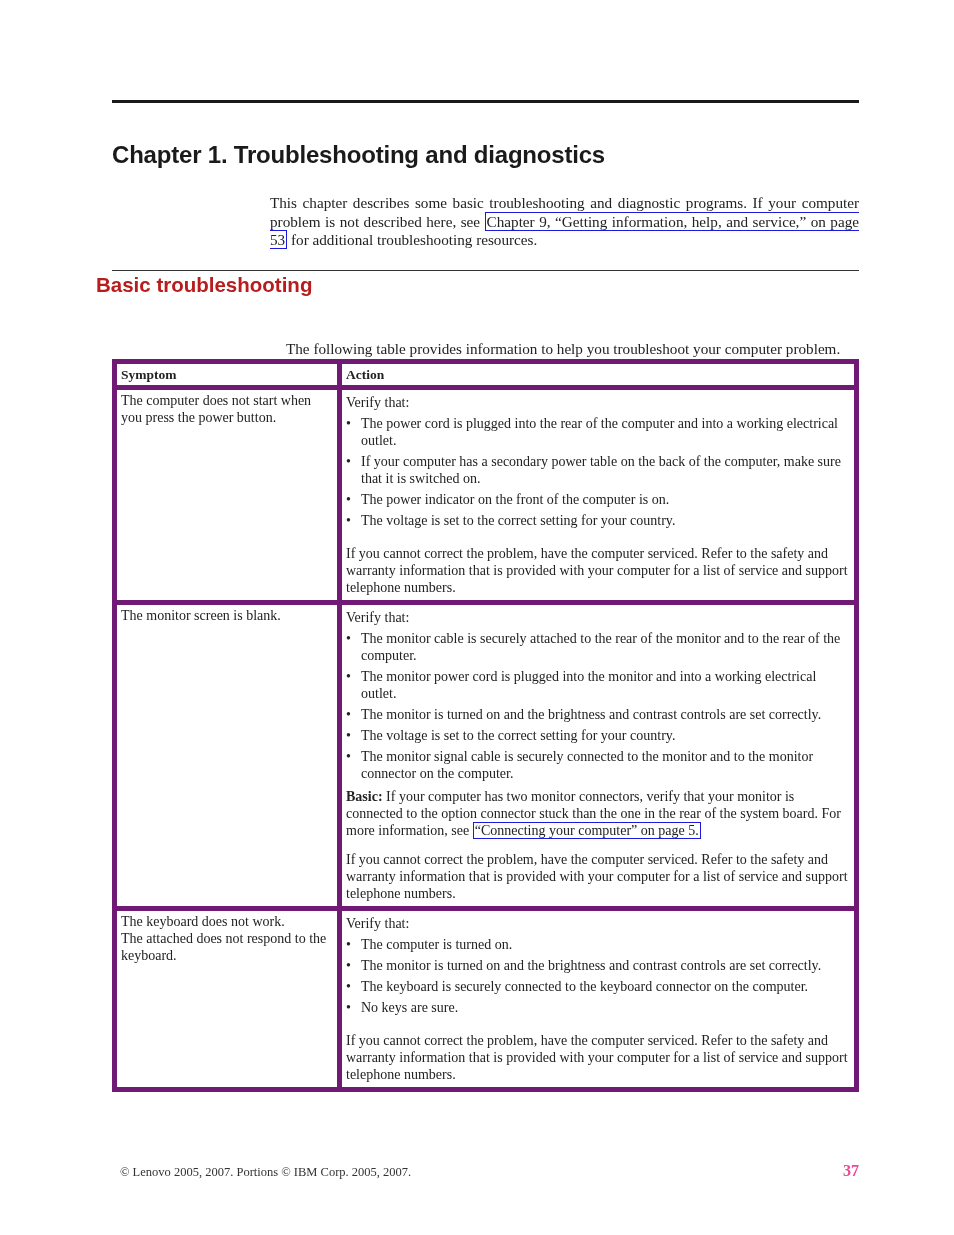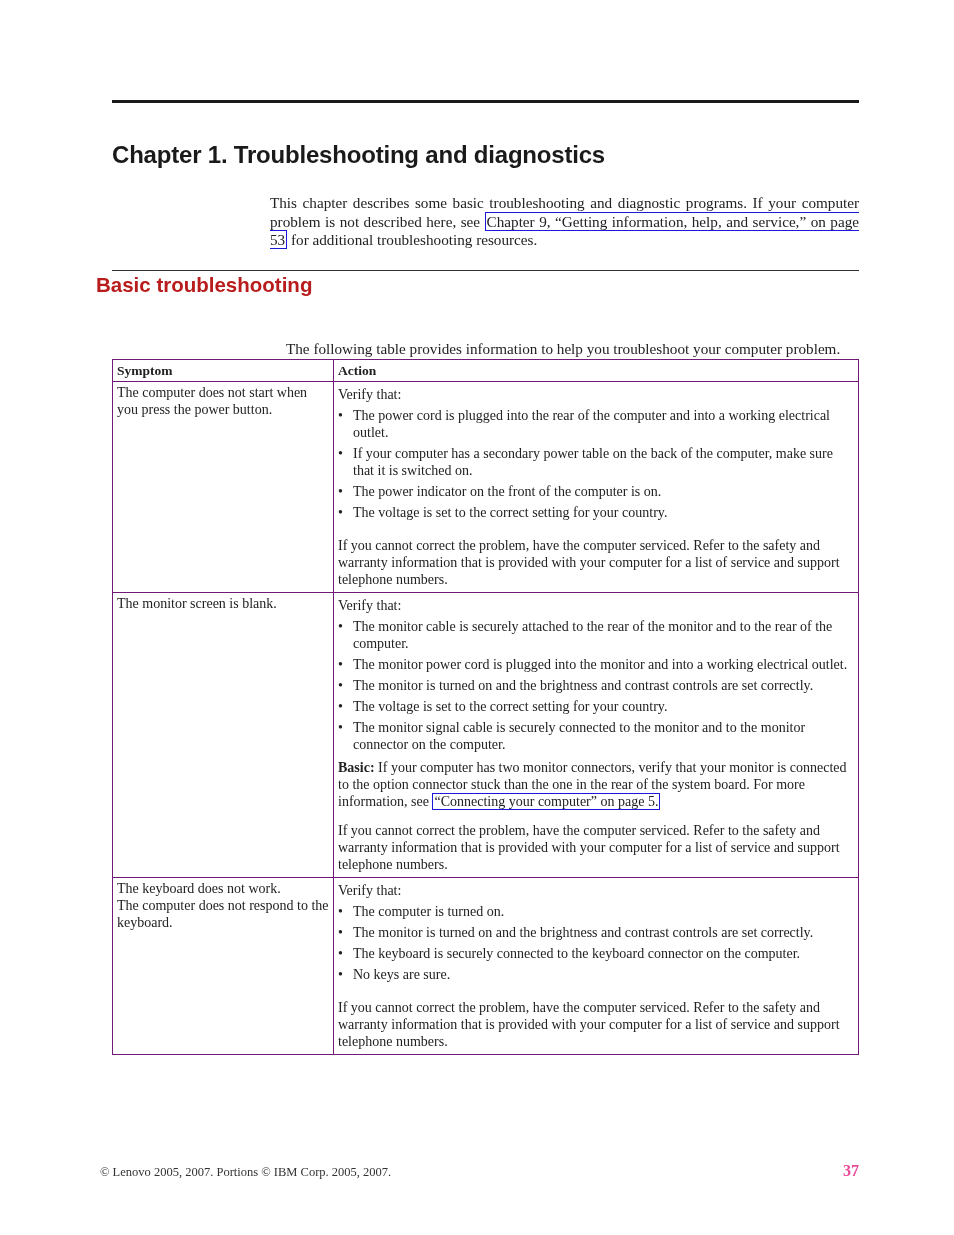--- a/index.html
+++ b/index.html
@@ -6,31 +6,31 @@
   body { width: 954px; height: 1235px; position: relative; font-family: "Liberation Serif", serif; color: #222; }
   .top-rule { position: absolute; left: 112px; top: 100px; width: 747px; height: 3px; background: #1a1a1a; }
   .chapter-title { position: absolute; left: 112px; top: 141px; margin: 0; font-family: "Liberation Sans", sans-serif; font-weight: bold; font-size: 24px; color: #1a1a1a; letter-spacing: -0.2px; white-space: nowrap; }
   .body-text { font-size: 15.2px; line-height: 18.5px; color: #222; }
   .intro { position: absolute; left: 270px; top: 194px; width: 589px; margin: 0; text-align: justify; }
   .xref { border: 1.5px solid #1a1ad8; color: #222; text-decoration: none; padding: 0 1px; }
   .section-rule { position: absolute; left: 112px; top: 270px; width: 747px; height: 1px; background: #333; }
   .section-title { position: absolute; left: 96px; top: 273px; margin: 0; font-family: "Liberation Sans", sans-serif; font-weight: bold; font-size: 20.5px; color: #b91c1c; white-space: nowrap; }
   .table-intro { position: absolute; left: 270px; top: 324px; width: 589px; margin: 16px; }
   table.trouble { position: absolute; left: 112px; top: 359px; width: 747px; border-collapse: collapse; font-size: 14px; line-height: 17px; color: #222; }
-  table.trouble th, table.trouble td { border: 1px solid #701a75; vertical-align: top; text-align: left; padding: 2px 4px 4px 4px; }
+  table.trouble th, table.trouble td { border: 5px solid #701a75; vertical-align: top; text-align: left; padding: 2px 4px 4px 4px; }
   table.trouble th { font-weight: bold; font-size: 13.5px; padding-top: 2px; padding-bottom: 2px; }
   .col-symptom { width: 212px; }
   .verify { margin: 2px 0 4px 0; }
   ul.checks { list-style: none; margin: 0; padding: 0; }
   ul.checks li { position: relative; padding-left: 15px; margin: 0 0 4px 0; }
   ul.checks li .bullet { position: absolute; left: 0; top: 0; }
   .gap { height: 12px; }
   .note-label { font-weight: bold; }
   .note { margin: 6px 0 0 0; }
-  .footer-copy { position: absolute; left: 100px; top: 1165px; font-size: 12.5px; color: #333; white-space: nowrap; }
+  .footer-copy { position: absolute; left: 120px; top: 1165px; font-size: 12.5px; color: #333; white-space: nowrap; }
   .page-number { position: absolute; right: 95px; top: 1162px; font-size: 16px; font-weight: bold; color: #ec4899; }
 </style>
 </head>
 <body>
 
 <div class="top-rule"></div>
 <h1 class="chapter-title">Chapter 1. Troubleshooting and diagnostics</h1>
 
 <p class="intro body-text"><span>This chapter describes some basic troubleshooting and diagnostic programs. If your computer problem is not described here, see </span><a class="xref" href="#">Chapter 9, “Getting information, help, and service,” on page 53</a><span> for additional troubleshooting resources.</span></p>
 
@@ -75,21 +75,21 @@
         </ul>
         <div class="note"><span class="note-label">Basic:</span><span> If your computer has two monitor connectors, verify that your monitor is connected to the option connector stuck than the one in the rear of the system board. For more information, see </span><a class="xref" href="#">“Connecting your computer” on page 5.</a></div>
         <div class="gap"></div>
         <div>If you cannot correct the problem, have the computer serviced. Refer to the safety and warranty information that is provided with your computer for a list of service and support telephone numbers.</div>
       </td>
     </tr>
 
     <tr>
       <td class="col-symptom">
         <div>The keyboard does not work.</div>
-        <div>The computer does not respond to the keyboard.</div>
+        <div>The attached does not respond to the keyboard.</div>
       </td>
       <td>
         <div class="verify">Verify that:</div>
         <ul class="checks">
           <li><span class="bullet">•</span><span>The computer is turned on.</span></li>
           <li><span class="bullet">•</span><span>The monitor is turned on and the brightness and contrast controls are set correctly.</span></li>
           <li><span class="bullet">•</span><span>The keyboard is securely connected to the keyboard connector on the computer.</span></li>
           <li><span class="bullet">•</span><span>No keys are sure.</span></li>
         </ul>
         <div class="gap"></div>

